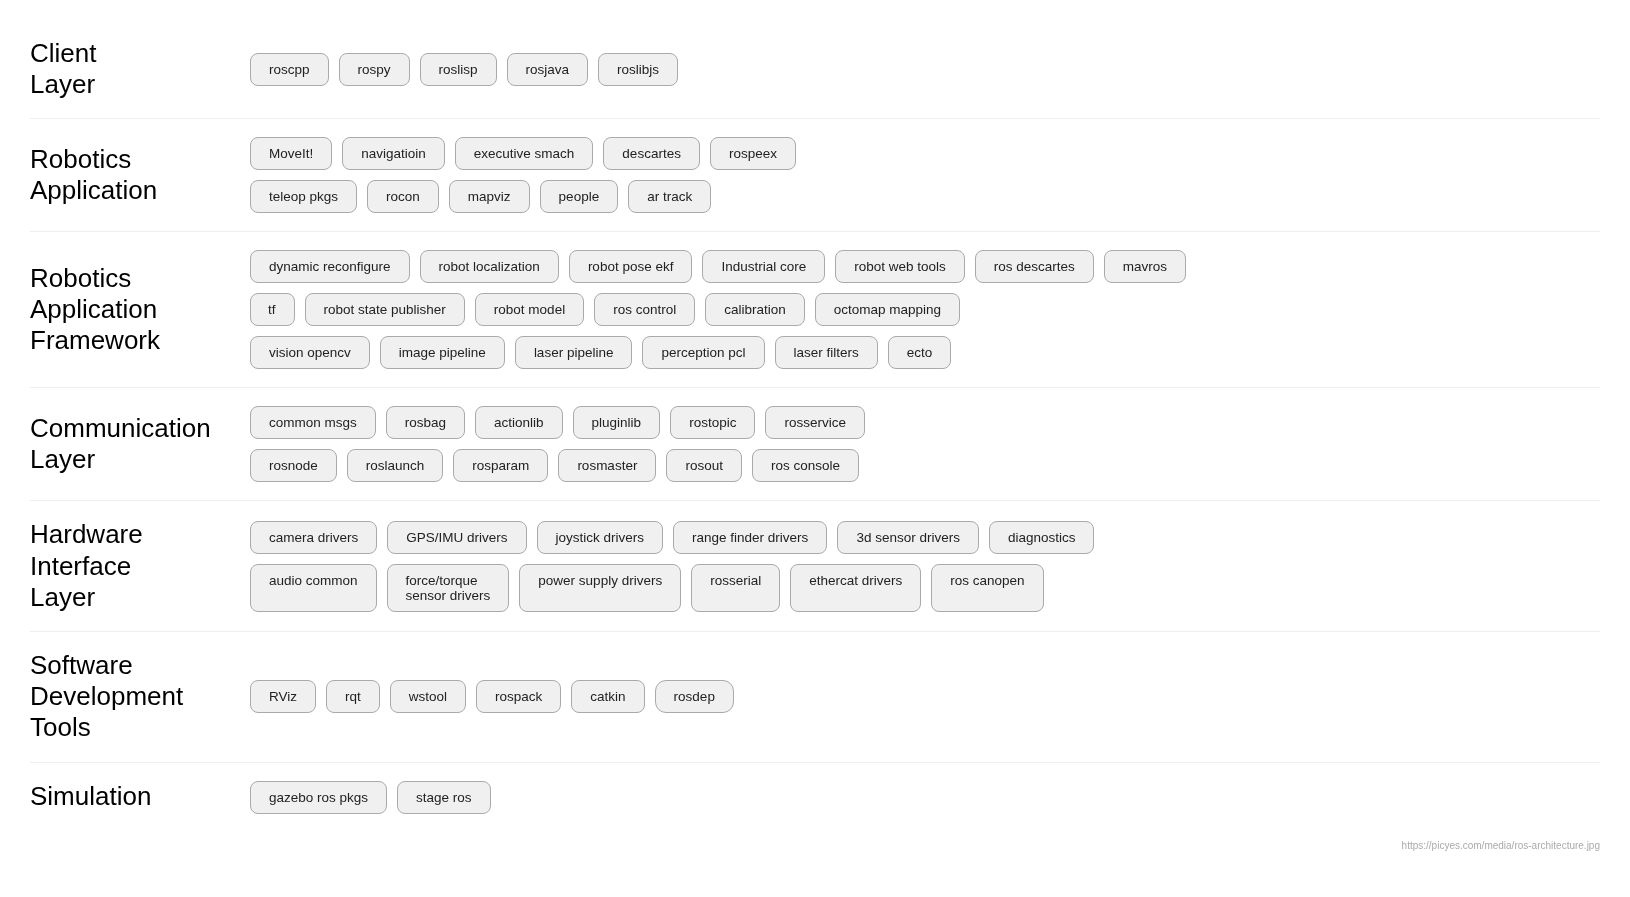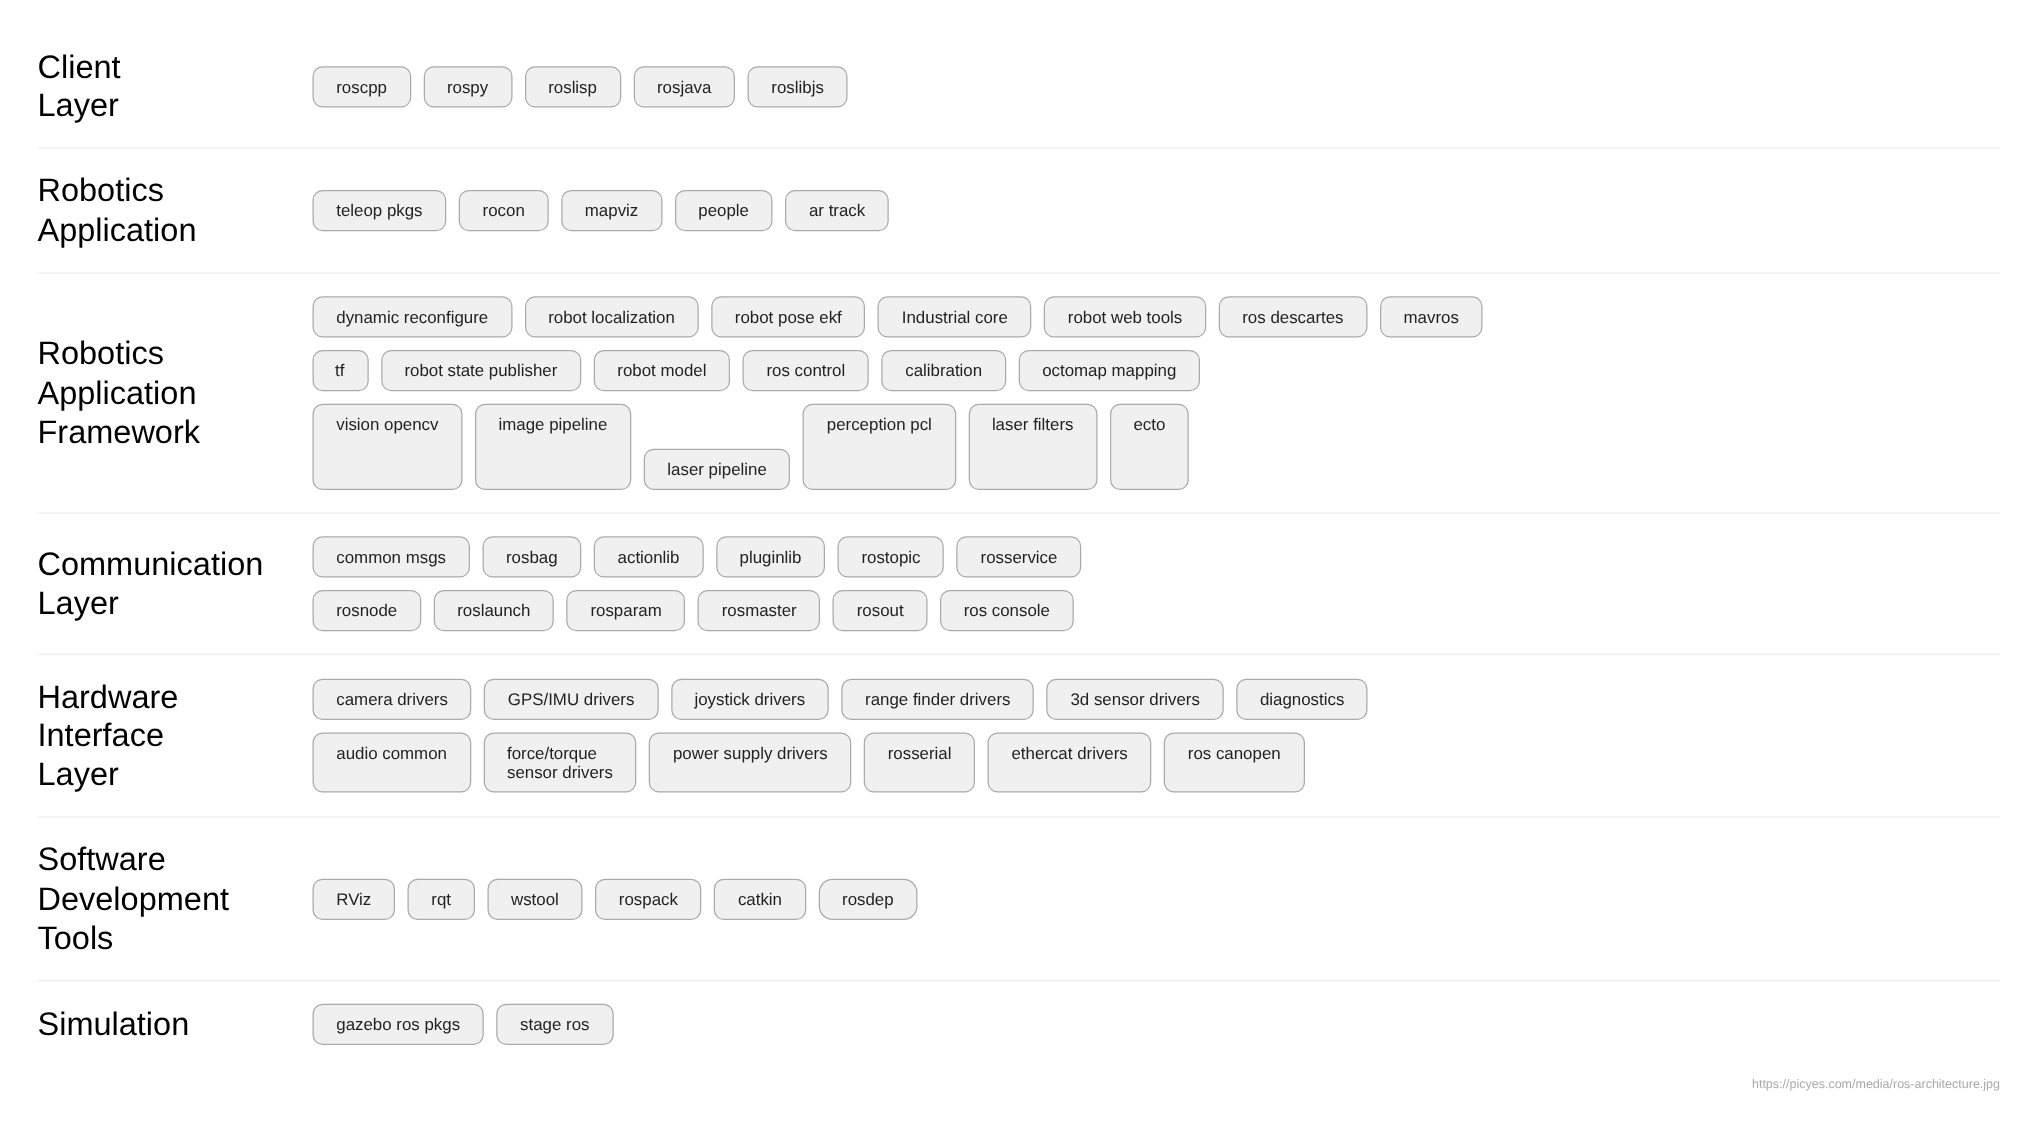--- a/index.html
+++ b/index.html
@@ -69,20 +69,27 @@
           <div class="chip" style="white-space: pre-line;">rosjava</div>
           <div class="chip" style="white-space: pre-line;">roslibjs</div>
         </div>
       </div>
     </div>
     <div class="layer-row">
       <div class="layer-label" style="white-space: pre-line;">Robotics
 Application</div>
       <div class="row-group">
         <div class="chip-row">
+          <div class="chip" style="white-space: pre-line;">MoveIt!</div>
+          <div class="chip" style="white-space: pre-line;">navigatioin</div>
+          <div class="chip" style="white-space: pre-line;">executive smach</div>
+          <div class="chip" style="white-space: pre-line;">descartes</div>
+          <div class="chip" style="white-space: pre-line;">rospeex</div>
+        </div>
+        <div class="chip-row">
           <div class="chip" style="white-space: pre-line;">teleop pkgs</div>
           <div class="chip" style="white-space: pre-line;">rocon</div>
           <div class="chip" style="white-space: pre-line;">mapviz</div>
           <div class="chip" style="white-space: pre-line;">people</div>
           <div class="chip" style="white-space: pre-line;">ar track</div>
         </div>
       </div>
     </div>
     <div class="layer-row">
       <div class="layer-label" style="white-space: pre-line;">Robotics
@@ -102,21 +109,21 @@
           <div class="chip" style="white-space: pre-line; padding-left: 17px;">tf</div>
           <div class="chip" style="white-space: pre-line;">robot state publisher</div>
           <div class="chip" style="white-space: pre-line;">robot model</div>
           <div class="chip" style="white-space: pre-line;">ros control</div>
           <div class="chip" style="white-space: pre-line;">calibration</div>
           <div class="chip" style="white-space: pre-line;">octomap mapping</div>
         </div>
         <div class="chip-row">
           <div class="chip" style="white-space: pre-line;">vision opencv</div>
           <div class="chip" style="white-space: pre-line;">image pipeline</div>
-          <div class="chip" style="white-space: pre-line; margin-top: 36px;">laser pipeline</div>
+          <div class="chip" style="white-space: pre-line;">laser pipeline</div>
           <div class="chip" style="white-space: pre-line;">perception pcl</div>
           <div class="chip" style="white-space: pre-line;">laser filters</div>
           <div class="chip" style="white-space: pre-line;">ecto</div>
         </div>
       </div>
     </div>
     <div class="layer-row">
       <div class="layer-label" style="white-space: pre-line;">Communication
 Layer</div>
       <div class="row-group">

